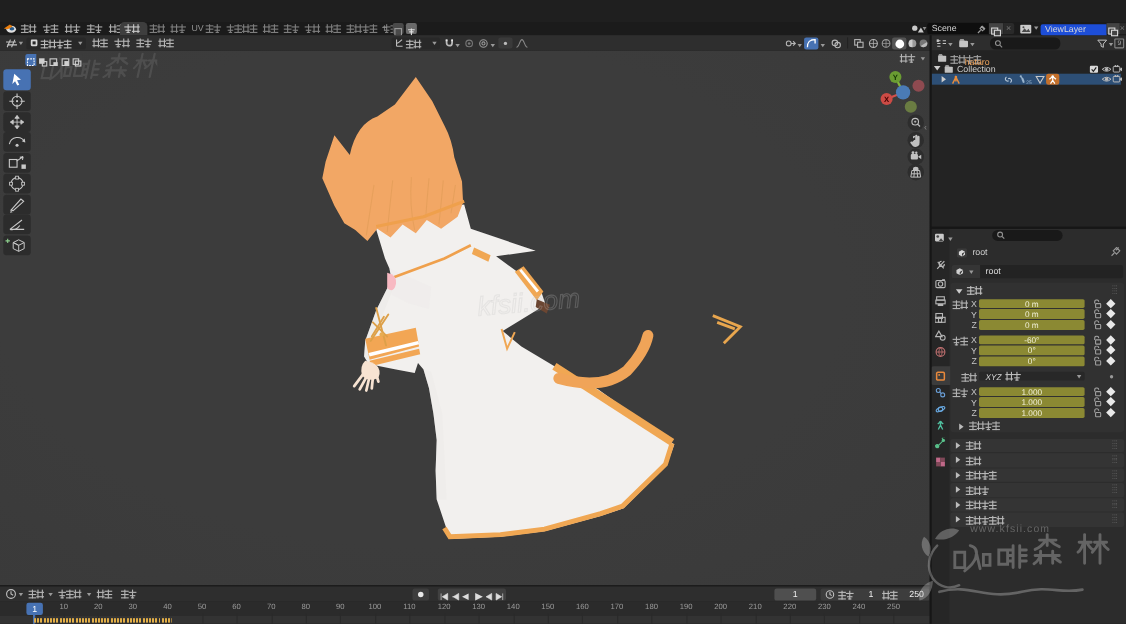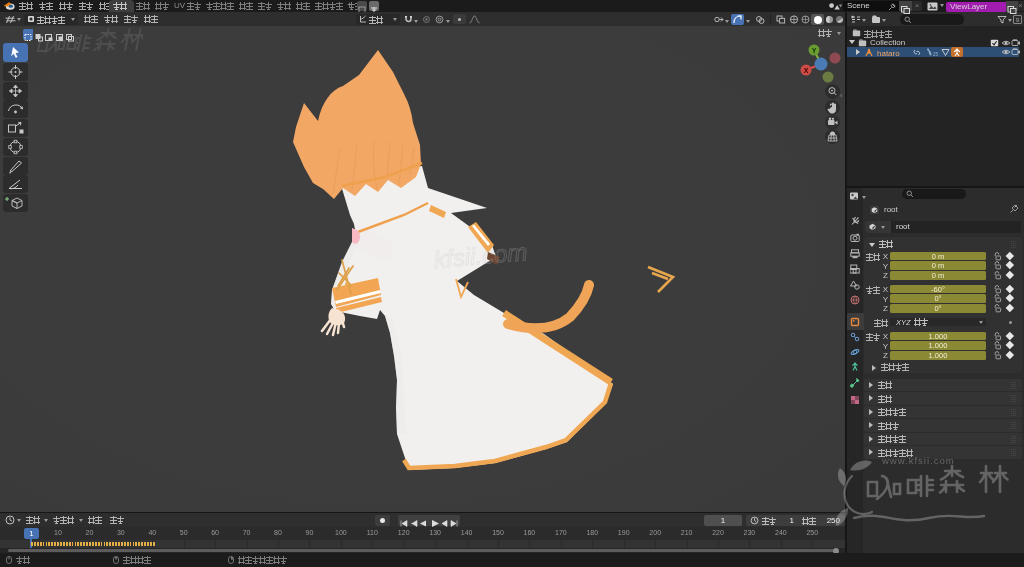--- a/index.html
+++ b/index.html
@@ -1,16 +1,16 @@
 <!DOCTYPE html>
 <html><head><meta charset="utf-8">
 <style>
 *{margin:0;padding:0;box-sizing:border-box;}
 html,body{width:1024px;height:567px;overflow:hidden;background:#1f1f1f;font-family:"Liberation Sans",sans-serif;}
-#stage{position:relative;width:1024px;height:485px;}
+#stage{position:relative;width:1024px;height:485px;margin-top:20px;}
 .abs{position:absolute;}
 .cn{font-size:0;line-height:0;white-space:nowrap;}
 .cn .sp{display:inline-block;width:6px;height:1px;}
 .cn .sp2{display:inline-block;width:5px;height:1px;}
 .cn .tx{font-size:8px;line-height:8px;vertical-align:top;}
 .g,.g2,.g3{display:inline-block;background-repeat:no-repeat;width:7px;height:8px;margin-right:0;opacity:.85;}
 .g{background-image:linear-gradient(currentColor,currentColor),linear-gradient(currentColor,currentColor),linear-gradient(currentColor,currentColor),linear-gradient(currentColor,currentColor);background-size:7px 1px,7px 1px,7px 1px,1px 8px;background-position:0 1px,0 4px,0 7px,3px 0;}
 .g2{background-image:linear-gradient(currentColor,currentColor),linear-gradient(currentColor,currentColor),linear-gradient(currentColor,currentColor),linear-gradient(currentColor,currentColor);background-size:1px 8px,1px 8px,7px 1px,7px 1px;background-position:1px 0,5px 0,0 2px,0 6px;}
 .g3{background-image:linear-gradient(currentColor,currentColor),linear-gradient(currentColor,currentColor),linear-gradient(currentColor,currentColor),linear-gradient(currentColor,currentColor);background-size:7px 1px,1px 8px,5px 1px,3px 1px;background-position:0 2px,3px 0,1px 5px,2px 7px;}
 .dd{display:inline-block;width:0;height:0;border-left:2.5px solid transparent;border-right:2.5px solid transparent;border-top:3px solid #999;}
@@ -78,21 +78,21 @@
           <rect x="2.5" y="1.5" width="5.5" height="5.5" fill="none" stroke="#d8d8d8"></rect>
           <rect x="5" y="3.5" width="5.5" height="5" fill="#434343" stroke="#d8d8d8"></rect>
         </svg></div>
   <div class="abs" style="left:912px;top:1px;width:10px;height:10px;background:#2a2a2a;border-radius:0 2px 2px 0;color:#777;font-size:8px;line-height:10px;text-align:center;">×</div>
   <svg class="abs" style="left:927px;top:1.5px;" width="13" height="9" viewBox="0 0 13 9">
         <rect x="0.5" y="0.5" width="10" height="8" rx="1" fill="#c9c9c9"></rect>
         <path d="M1.8,7 l2.6,-3.4 2,2.4 1.6,-1.8 1.6,2.8 z" fill="#4a4a4a"></path>
         <circle cx="3.4" cy="2.8" r="0.9" fill="#4a4a4a"></circle>
       </svg>
   <span class="dd abs" style="left:940px;top:4px;"></span>
-  <div class="abs" style="left:946px;top:2px;width:60px;height:10px;background:#a21caf;border-radius:2px 0 0 2px;color:#d6d6d6;font-size:8px;line-height:10px;padding-left:4px;">ViewLayer</div>
+  <div class="abs" style="left:946px;top:2px;width:60px;height:10px;background:#1d4ed8;border-radius:2px 0 0 2px;color:#d6d6d6;font-size:8px;line-height:10px;padding-left:4px;">ViewLayer</div>
   <div class="abs" style="left:1006px;top:1px;width:12px;height:10px;background:#434343;"><svg width="12" height="10" viewBox="0 0 12 10">
           <rect x="2" y="1.5" width="5.5" height="5.5" fill="none" stroke="#d8d8d8"></rect>
           <rect x="4.5" y="3.5" width="5.5" height="5" fill="#434343" stroke="#d8d8d8"></rect>
         </svg></div>
   <div class="abs" style="left:1018px;top:1px;width:6px;height:10px;background:#2a2a2a;color:#777;font-size:8px;line-height:10px;">×</div>
 </div>
 
 <div class="abs" style="left:0;top:12px;width:846px;height:14px;background:#2e2e2e;">
   <svg class="abs" style="left:5px;top:3px;" width="11" height="9" viewBox="0 0 11 9">
         <path d="M1.5,8 L4.5,1 M5.5,8 L8.5,1 M0.5,3.2 h9 M1.5,5.8 h9" stroke="#c5c5c5" stroke-width="1" fill="none"></path>
@@ -511,21 +511,21 @@
       <circle cx="3" cy="0.9" r="0.8" fill="#bbb"></circle>
       <circle cx="5" cy="0.9" r="0.8" fill="#bbb"></circle>
     </svg>
 
 <div class="abs" style="left:847px;top:46.5px;width:172px;height:10.5px;background:#2d4f76;"></div>
 <div class="abs" style="left:856px;top:49px;width:0;height:0;border-top:3.5px solid transparent;border-bottom:3.5px solid transparent;border-left:4px solid #ccc;"></div>
 <svg class="abs" style="left:864px;top:47.5px;" width="10" height="9" viewBox="0 0 10 9">
       <path d="M2,8 L5,2 L8,8 M5,2 L5,6" stroke="#e78c3c" stroke-width="1.3" fill="none"></path>
       <circle cx="5" cy="2" r="1.2" fill="#e78c3c"></circle>
     </svg>
-<div class="abs" style="left:877px;top:49px;color:#f0a45c;font-size:8px;line-height:9px;">hataro</div>
+<div class="abs" style="left:877px;top:32px;color:#f0a45c;font-size:8px;line-height:9px;">hataro</div>
 <svg class="abs" style="left:912px;top:47.5px;" width="10" height="9" viewBox="0 0 10 9">
       <path d="M3,2 a2,2 0 1 0 2,3.5 M6.5,7 a2,2 0 1 0 -2,-3.5" stroke="#b8c8d8" fill="none" stroke-width="1"></path>
     </svg>
 <svg class="abs" style="left:925px;top:47.5px;" width="14" height="9" viewBox="0 0 14 9">
       <path d="M3,1.5 Q6,2.5 6.5,7 L5,7.5 Q3.5,4 3,1.5" fill="#9ab4cc"></path>
       <circle cx="3" cy="1.5" r="1" fill="#9ab4cc"></circle>
       <text x="8" y="8" font-size="4.5" fill="#9ab4cc">25</text>
     </svg>
 <svg class="abs" style="left:941px;top:47.5px;" width="9" height="9" viewBox="0 0 9 9">
       <path d="M1,1.5 h7 l-3.5,6 z" fill="none" stroke="#c8c8c8" stroke-width="1"></path>

